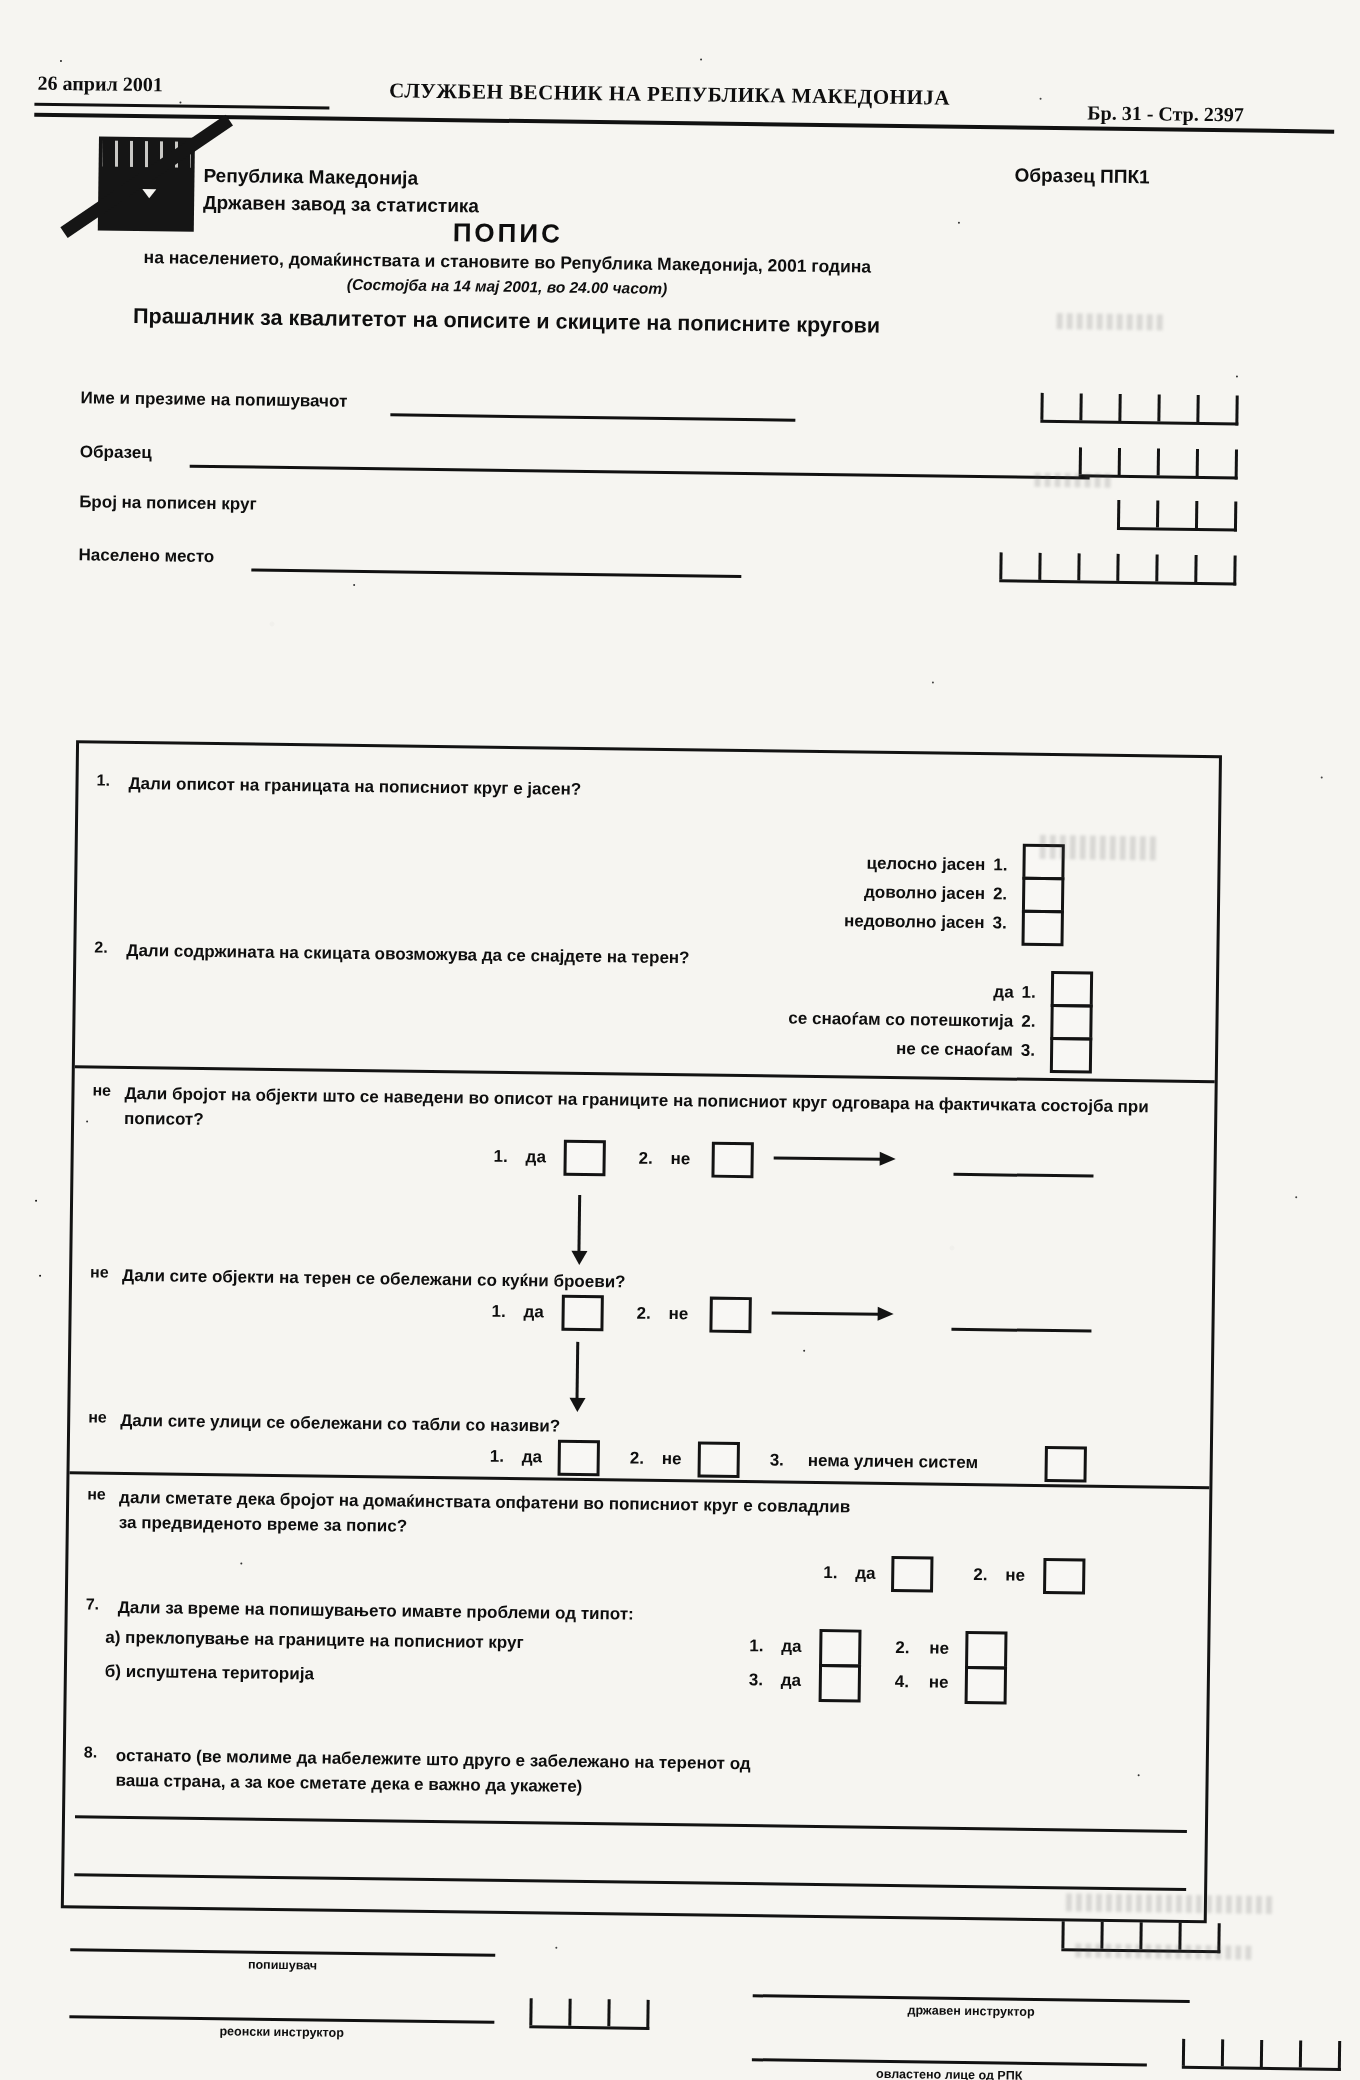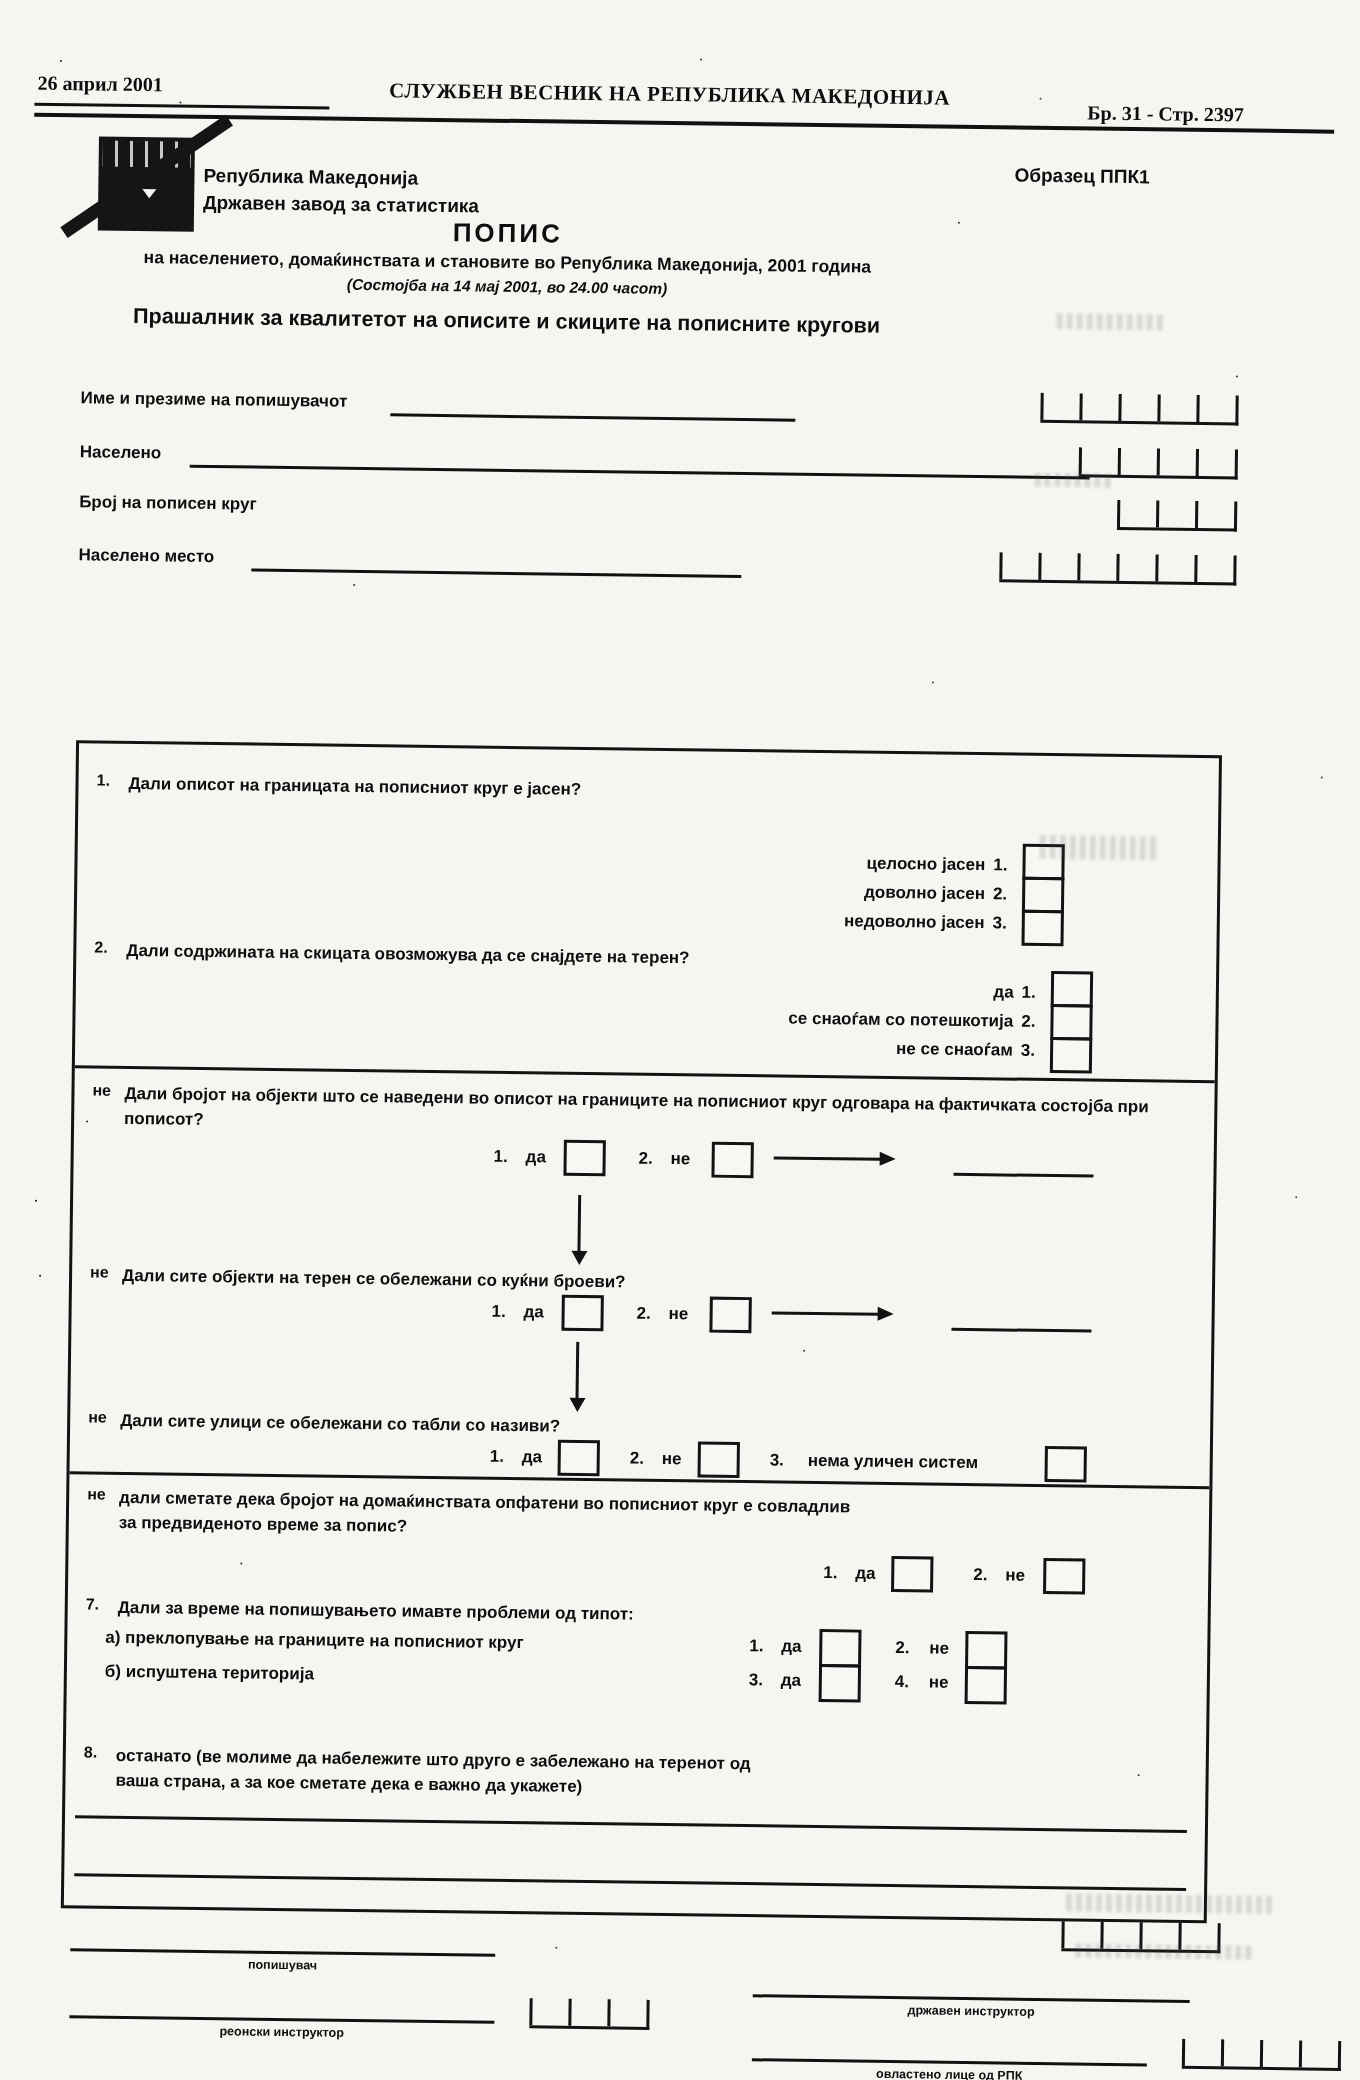--- a/index.html
+++ b/index.html
@@ -79,21 +79,21 @@
   <div class="abs b" style="left:85px;top:388px;font-size:17px;">Име и презиме на попишувачот</div>
   <div class="abs rule" style="left:395px;top:409px;width:405px;height:3px;"></div>
   <div class="abs comb" style="left:1045px;top:380px;">
     <div class="cell"></div>
     <div class="cell"></div>
     <div class="cell"></div>
     <div class="cell"></div>
     <div class="cell"></div>
   </div>
 
-  <div class="abs b" style="left:85px;top:442px;font-size:17px;">Населено</div>
+  <div class="abs b" style="left:85px;top:442px;font-size:17px;">Образец</div>
   <div class="abs rule" style="left:195px;top:463px;width:900px;height:3px;"></div>
   <div class="abs comb" style="left:1084px;top:434px;">
     <div class="cell"></div>
     <div class="cell"></div>
     <div class="cell"></div>
     <div class="cell"></div>
   </div>
 
   <div class="abs b" style="left:85px;top:492px;font-size:17px;">Број на пописен круг</div>
   <div class="abs comb" style="left:1123px;top:486px;">

